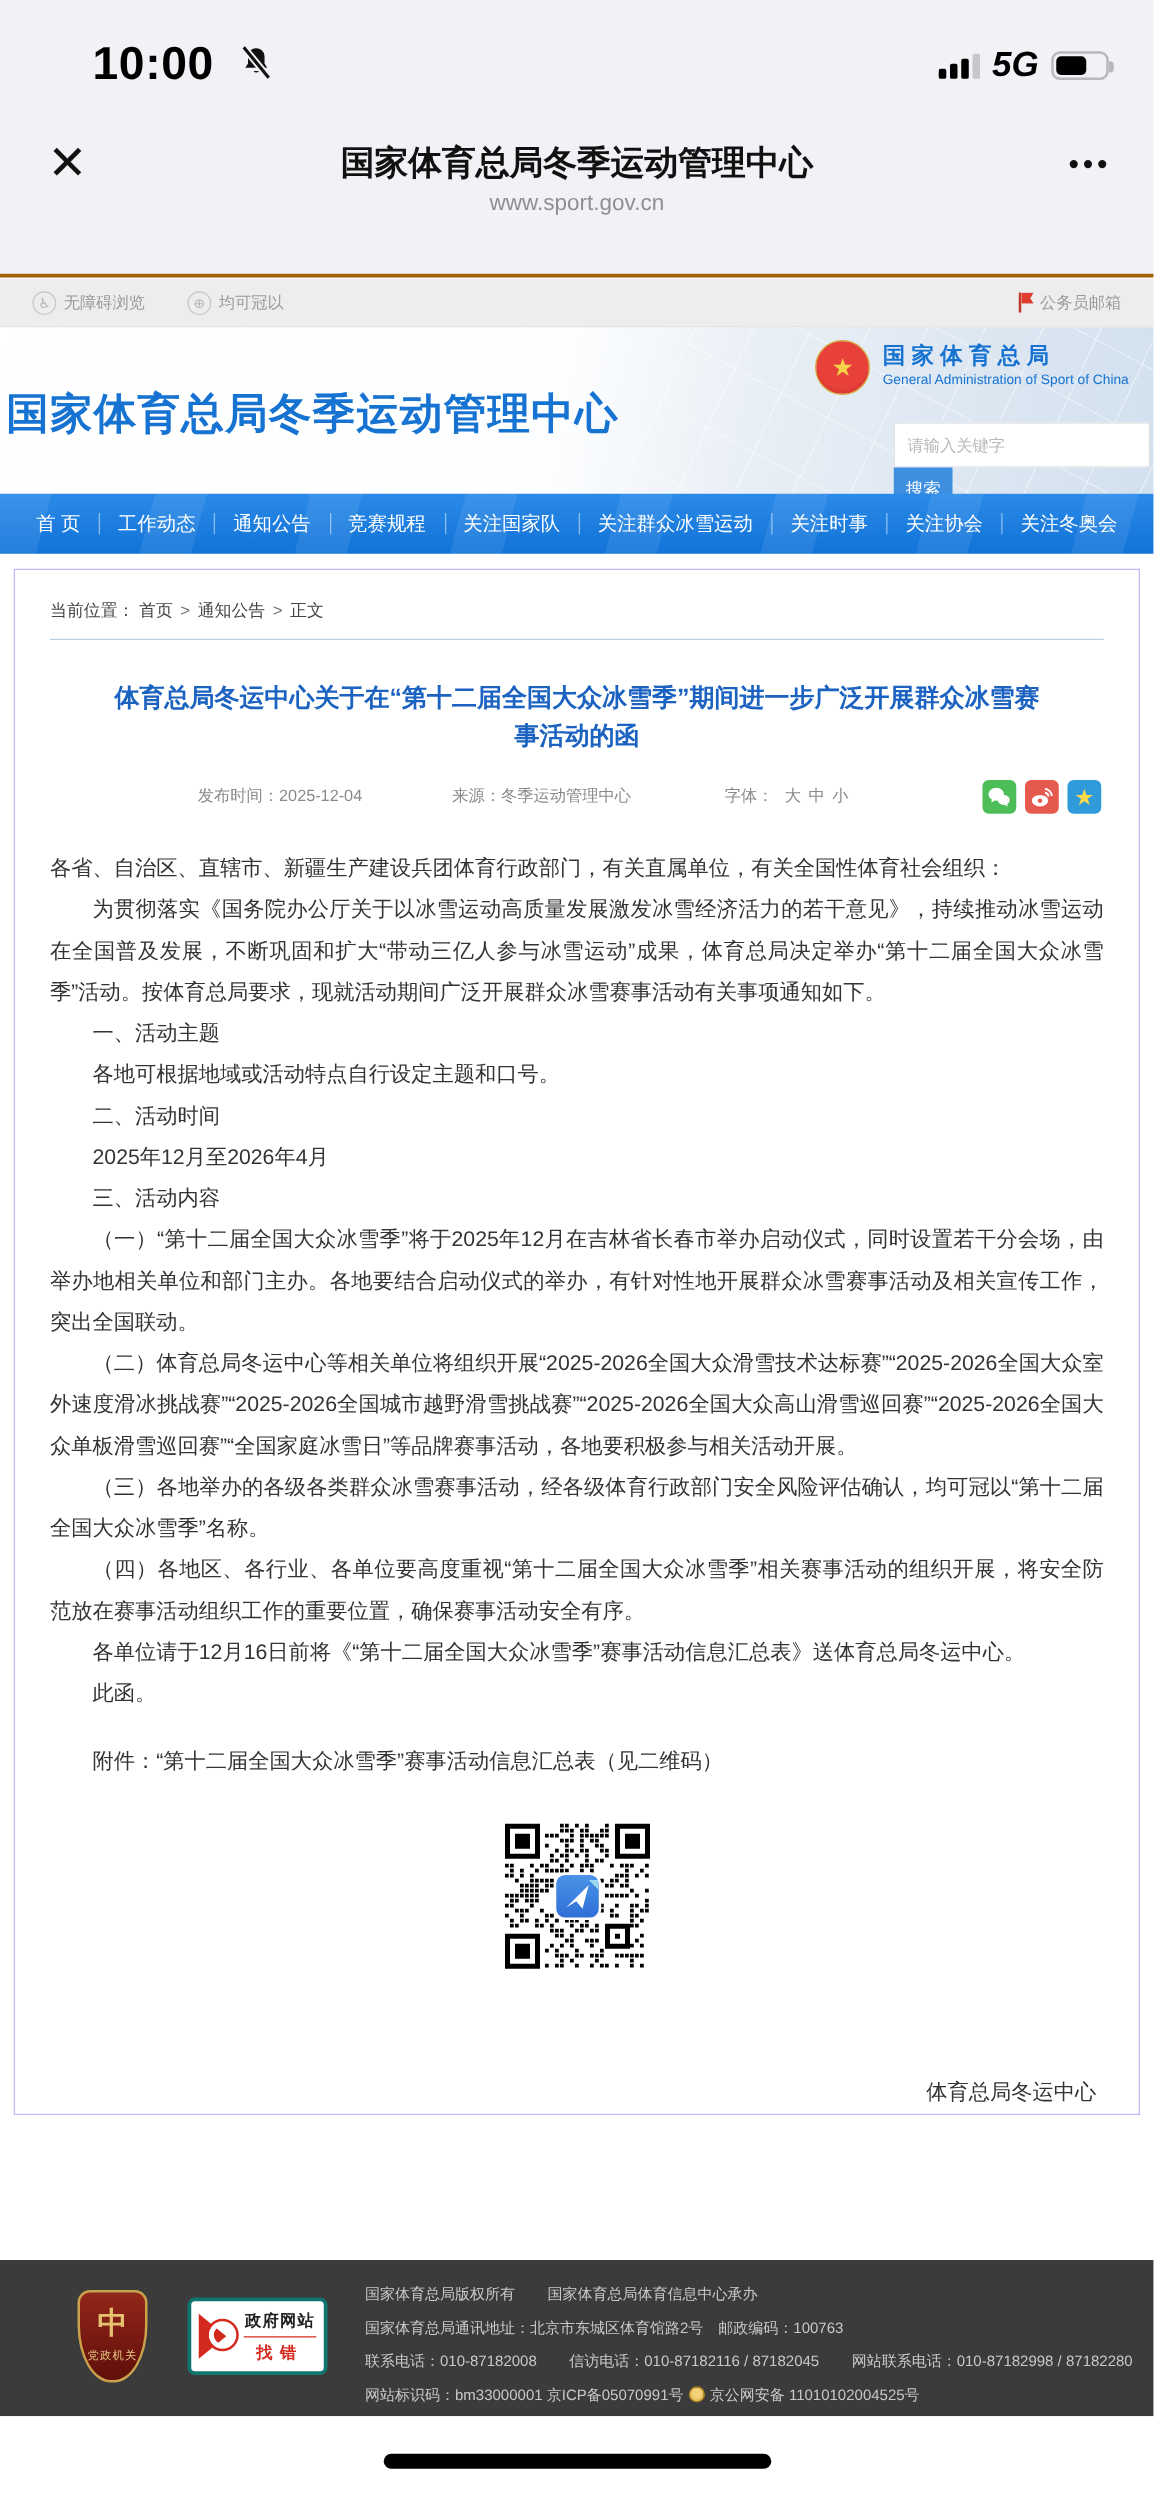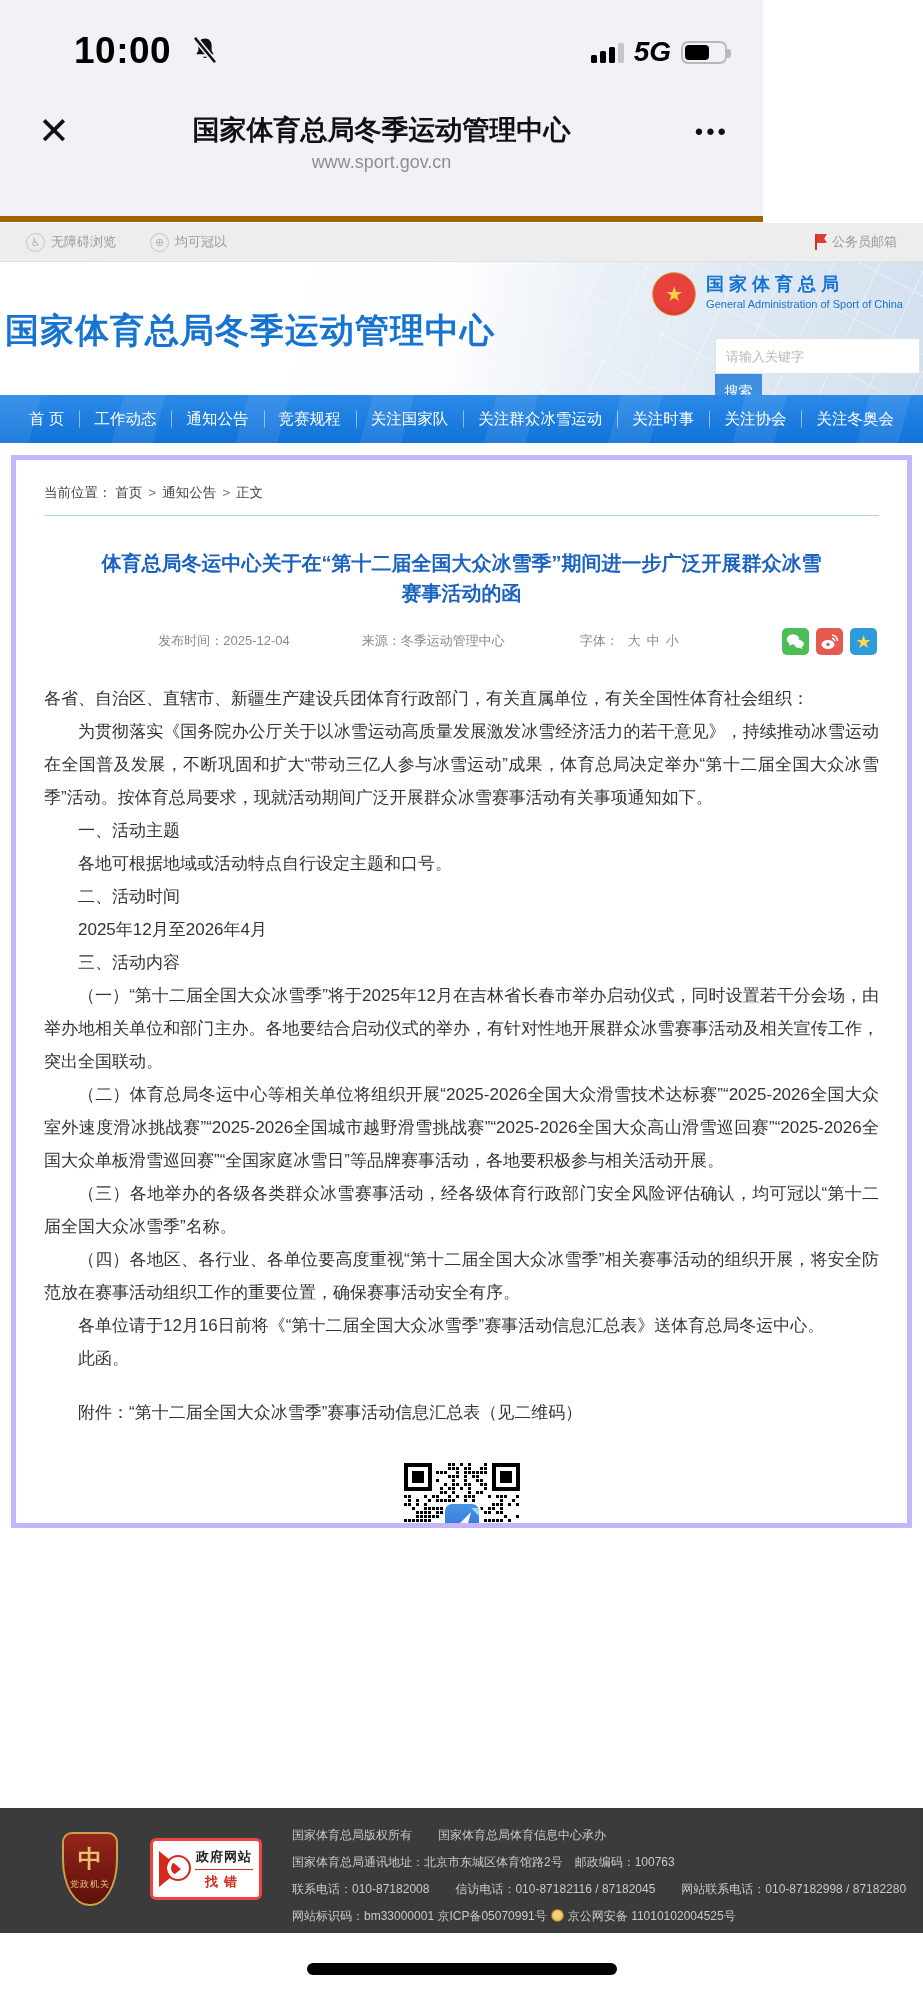--- a/index.html
+++ b/index.html
@@ -1,21 +1,21 @@
 <!DOCTYPE html>
 <html><head>
 <meta charset="utf-8">
 <style>
   * { margin:0; padding:0; box-sizing:border-box; }
   html,body { background:#fff; }
   body { font-family:"Liberation Sans","DejaVu Sans",sans-serif; }
   .page { position:relative; width:923px; height:2000px; margin:0 auto; background:#fff; overflow:hidden; }
 
   
-  .chrome { position:absolute; top:0; left:0; width:763px; height:222px; background:#f2f1f6; border-bottom:6px solid #a16207; }
+  .chrome { position:absolute; top:0; left:0; width:923px; height:222px; background:#f2f1f6; border-bottom:3px solid #a16207; }
   .status-bar { position:absolute; top:28px; left:0; width:100%; height:50px; }
   .time { position:absolute; left:74px; top:2px; font-size:37px; font-weight:700; color:#000; letter-spacing:0.5px; }
   .bell { position:absolute; left:190px; top:6px; }
   .sb-right { position:absolute; right:36px; top:8px; display:flex; align-items:center; gap:10px; }
   .sig { display:flex; align-items:flex-end; gap:3px; height:22px; }
   .sig i { display:block; width:6px; border-radius:1.5px; background:#000; }
   .sig i:nth-child(1){height:8px;} .sig i:nth-child(2){height:12px;} .sig i:nth-child(3){height:16px;} .sig i:nth-child(4){height:20px;background:#c7c7cb;}
   .net { font-size:28px; font-weight:700; color:#000;font-style:italic; }
   .batt { position:relative; width:46px; height:23px; border:2px solid #b9b9bd; border-radius:7px; }
   .batt::before { content:""; position:absolute; left:2px; top:2px; bottom:2px; width:24px; background:#000; border-radius:4px; }
@@ -55,21 +55,21 @@
   
   .nav { position:absolute; top:395px; left:0; width:923px; height:48px;
     background:
       repeating-linear-gradient(105deg, rgba(255,255,255,.08) 0 40px, transparent 40px 120px),
       linear-gradient(180deg,#2b8ae8,#1173d8); display:flex; align-items:center; }
   .nav ul { list-style:none; display:flex; width:100%; padding:0 14px; }
   .nav li { flex:0 0 auto; color:#fff; font-size:15.5px; text-align:center; padding:0 12px; cursor:pointer; position:relative; white-space:nowrap; flex-grow:1; }
   .nav li + li::before { content:""; position:absolute; left:0; top:50%; transform:translateY(-50%); width:1px; height:17px; background:rgba(255,255,255,.5); }
 
   
-  .card { position:absolute; top:455px; left:11px; width:901px; height:1073px; background:#fff; border:5px solid #c4b5fd; padding:0 28px; overflow:hidden; }
+  .card { position:absolute; top:455px; left:11px; width:901px; height:1237px; background:#fff; border:1px solid #c4b5fd; padding:0 28px; overflow:hidden; }
   .crumbs { padding-top:24px; font-size:13.5px; color:#555; }
   .crumbs .bc-label { color:#444; }
   .crumbs a { color:#444; text-decoration:none; cursor:pointer; }
   .crumbs .sep { color:#777; margin:0 6px; }
   .crumb-line { margin-top:13px; border-bottom:1px solid #b9cfe6; }
   .art-title { margin:32px 50px 0; text-align:center; font-size:20px; font-weight:700; color:#1b62c1; line-height:1.5; }
   .meta { position:relative; margin-top:24px; height:28px; font-size:13px; color:#8a8a8a; }
   .meta-row { display:flex; justify-content:center; gap:72px; padding-right:80px; }
   .font-links span { margin:0 3px; cursor:pointer; }
   .share { position:absolute; right:2px; top:-4px; display:flex; gap:7px; }
@@ -85,21 +85,21 @@
   .qr-logo svg { position:absolute; left:0; top:0; }
 
   .sign { margin-top:78px; text-align:right; padding-right:6px; font-size:17px; color:#333; }
   .sign .sign-date { margin-top:24px; }
 
   
   .footer { position:absolute; top:1808px; left:0; width:923px; height:125px; background:#3b3b3b; color:#c9c9c9; }
   .shield { position:absolute; left:62px; top:24px; width:56px; height:74px; background:linear-gradient(180deg,#93261a,#5f0f0a); border:2px solid #c9a24b; border-radius:10px 10px 48% 48%/10px 10px 62% 62%; display:flex; flex-direction:column; align-items:center; justify-content:center; cursor:pointer; }
   .shield .zh { color:#e7c070; font-size:24px; font-weight:700; line-height:1; }
   .shield .tx { color:#e7c987; font-size:9px; margin-top:7px; letter-spacing:1px; }
-  .find-badge { position:absolute; left:150px; top:30px; width:112px; height:62px; background:#fff; border:3px solid #ef4444; border-radius:6px; display:flex; align-items:center; padding:4px 6px; gap:6px; cursor:pointer; }
+  .find-badge { position:absolute; left:150px; top:30px; width:112px; height:62px; background:#fff; border:3px solid #0f766e; border-radius:6px; display:flex; align-items:center; padding:4px 6px; gap:6px; cursor:pointer; }
   .mag { position:relative; width:30px; height:40px; }
   .mag::before { content:""; position:absolute; left:0; top:2px; border-left:22px solid #d42a1e; border-top:18px solid transparent; border-bottom:18px solid transparent; }
   .mag::after { content:""; position:absolute; left:8px; top:8px; width:14px; height:14px; border:4px solid #fff; outline:2px solid #d42a1e; border-radius:50%; background:transparent; }
   .fb-texts { display:flex; flex-direction:column; align-items:center; flex:1; }
   .fb-1 { font-size:13px; color:#222; font-weight:700; letter-spacing:1px; }
   .fb-hr { width:100%; border-bottom:1px solid #d42a1e; margin:3px 0; }
   .fb-2 { font-size:13px; color:#d42a1e; font-weight:700; letter-spacing:6px; }
   .f-lines { position:absolute; left:292px; top:14px; font-size:12px; line-height:27px; }
   .f-lines .seg { margin-right:26px; }
   .police { display:inline-block; width:13px; height:13px; border-radius:50%; background:radial-gradient(circle at 50% 45%,#f3d27a 0 40%,#cf9c2a 100%); border:1px solid #a87d1d; vertical-align:-2px; margin:0 4px; }

